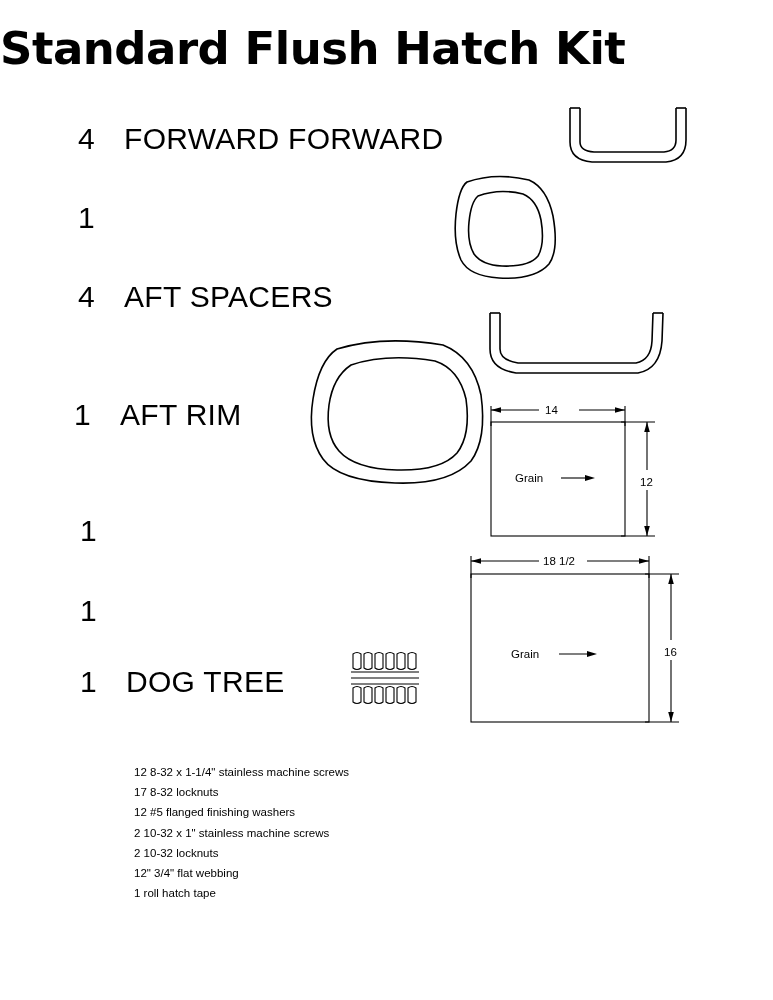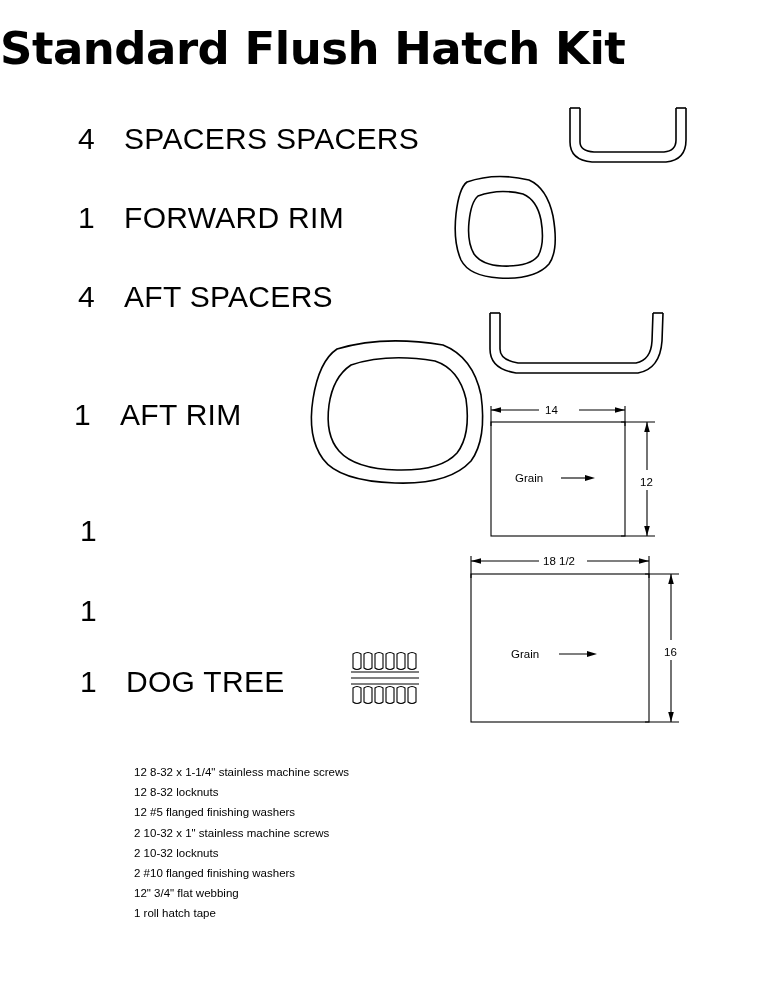--- a/index.html
+++ b/index.html
@@ -93,26 +93,25 @@
 </style>
 </head>
 <body>
 
 <div class="page">
 
   <div class="title">Standard Flush Hatch Kit</div>
 
   <div class="part-row" style="left:78px; top:122px;">
     <span class="part-qty">4</span>
-    <span class="part-label">SPACERS SPACERS</span>
+    <span class="part-label">FORWARD FORWARD</span>
   </div>
 
   <div class="part-row" style="left:78px; top:201px;">
     <span class="part-qty">1</span>
-    <span class="part-label">FORWARD RIM</span>
   </div>
 
   <div class="part-row" style="left:78px; top:280px;">
     <span class="part-qty">4</span>
     <span class="part-label">AFT SPACERS</span>
   </div>
 
   <div class="part-row" style="left:74px; top:398px;">
     <span class="part-qty">1</span>
     <span class="part-label">AFT RIM</span>
@@ -231,22 +230,21 @@
     <polygon points="204,174 201.2,164 206.8,164" fill="#000"></polygon>
     <text class="dim-text" x="197" y="108">16</text>
 
     <text class="grain-text" x="44" y="110">Grain</text>
     <line class="ln-thin" x1="92" y1="106" x2="126" y2="106"></line>
     <polygon points="130,106 120,103 120,109" fill="#000"></polygon>
   </svg>
 
   <div class="hardware">
     <div class="hardware-line">12 8-32 x 1-1/4" stainless machine screws</div>
-    <div class="hardware-line">12 8-32 locknuts</div>
+    <div class="hardware-line">17 8-32 locknuts</div>
     <div class="hardware-line">12 #5 flanged finishing washers</div>
     <div class="hardware-line">2 10-32 x 1" stainless machine screws</div>
     <div class="hardware-line">2  10-32 locknuts</div>
-    <div class="hardware-line">2 #10 flanged finishing washers</div>
     <div class="hardware-line">12" 3/4" flat webbing</div>
     <div class="hardware-line">1 roll hatch tape</div>
   </div>
 
 </div>
 
 </body></html>

